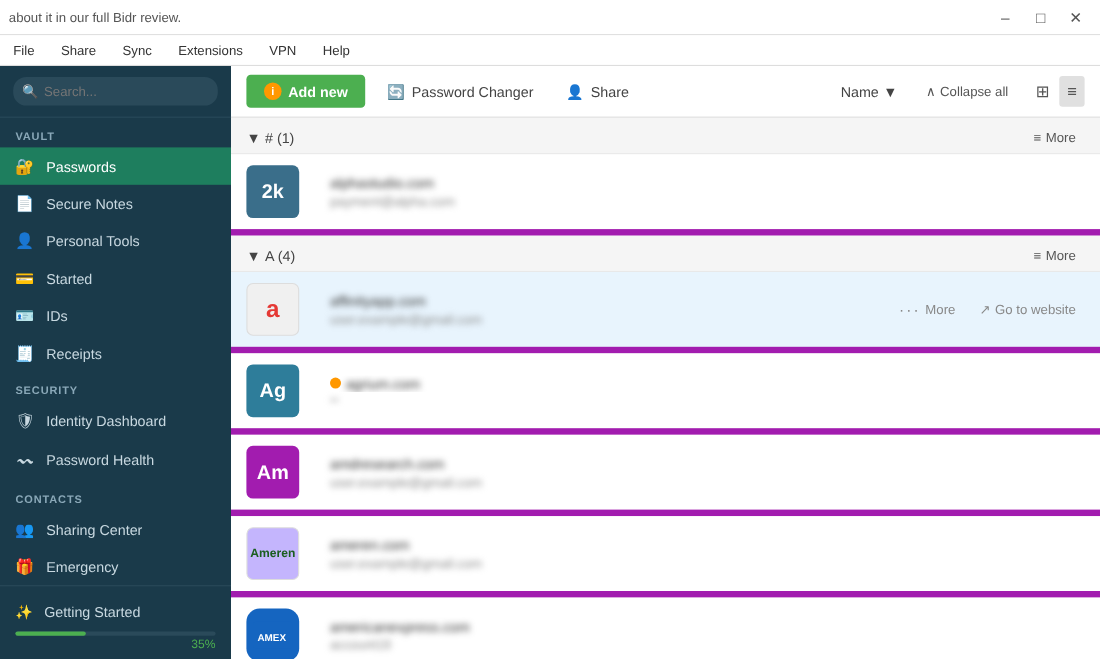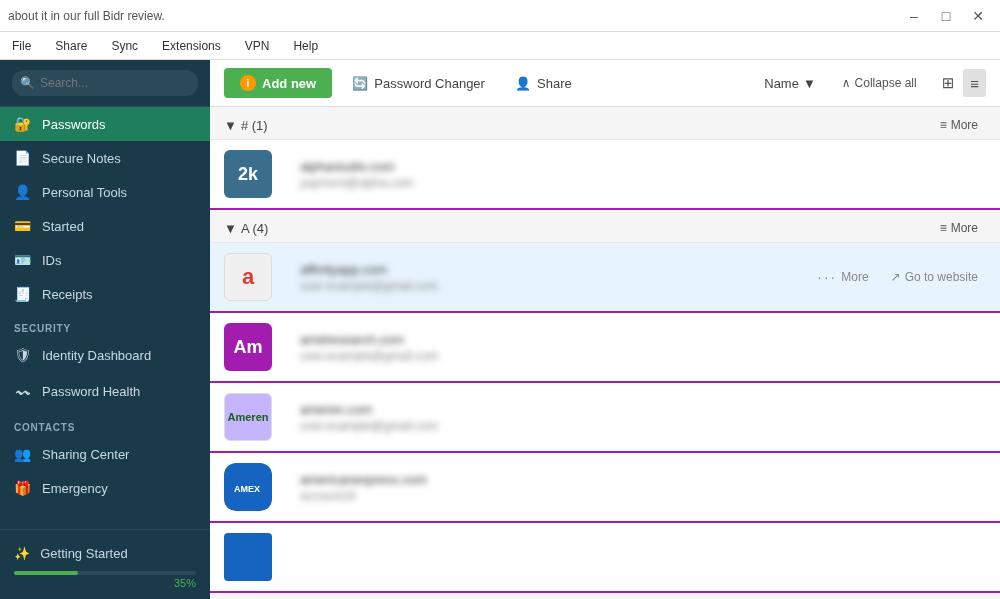--- a/index.html
+++ b/index.html
@@ -222,21 +222,21 @@
       padding: 3px 8px;
       border-radius: 3px;
     }
 
     
     .password-item {
       display: flex;
       align-items: center;
       padding: 10px 14px;
       background: #fff;
-      border-bottom: 2px solid #a21caf;
+      border-bottom: 6px solid #a21caf;
       cursor: pointer;
       gap: 28px;
     }
     .password-item.selected { background: #e8f4fd; }
 
     .logo-box {
       width: 48px;
       height: 48px;
       border-radius: 6px;
       display: flex;
@@ -327,20 +327,21 @@
 <div class="main-container">
 
   <div class="sidebar">
     <div class="sidebar-search">
       <div class="sidebar-search-wrapper">
         <span class="sidebar-search-icon">🔍</span>
         <input class="sidebar-search-input" type="text" placeholder="Search..." style="">
       </div>
     </div>
 
+    <div class="sidebar-section-label">VAULT</div>
 
     <div class="sidebar-item active">
       <span class="sidebar-item-icon">🔐</span>
       <span>Passwords</span>
     </div>
     <div class="sidebar-item">
       <span class="sidebar-item-icon">📄</span>
       <span>Secure Notes</span>
     </div>
     <div class="sidebar-item">
@@ -473,20 +474,32 @@
             <span class="dots">···</span>
             <span>More</span>
           </button>
           <button class="item-action-btn">
             <span>↗</span>
             <span>Go to website</span>
           </button>
         </div>
       </div>
 
+      <div class="password-item">
+        <div class="logo-box" style="background:#2e7d9a;">
+          <span>Ag</span>
+        </div>
+        <div class="item-info">
+          <div class="item-title" style="display:flex;align-items:center;">
+            <span class="orange-dot"></span>
+            <span class="blurred">agrium.com</span>
+          </div>
+          <div class="item-subtitle-2 blurred">••</div>
+        </div>
+      </div>
 
       <div class="password-item">
         <div class="logo-box" style="background:#a21caf;">
           <span>Am</span>
         </div>
         <div class="item-info">
           <div class="item-title blurred">amdresearch.com</div>
           <div class="item-subtitle blurred">user.example@gmail.com</div>
         </div>
       </div>

